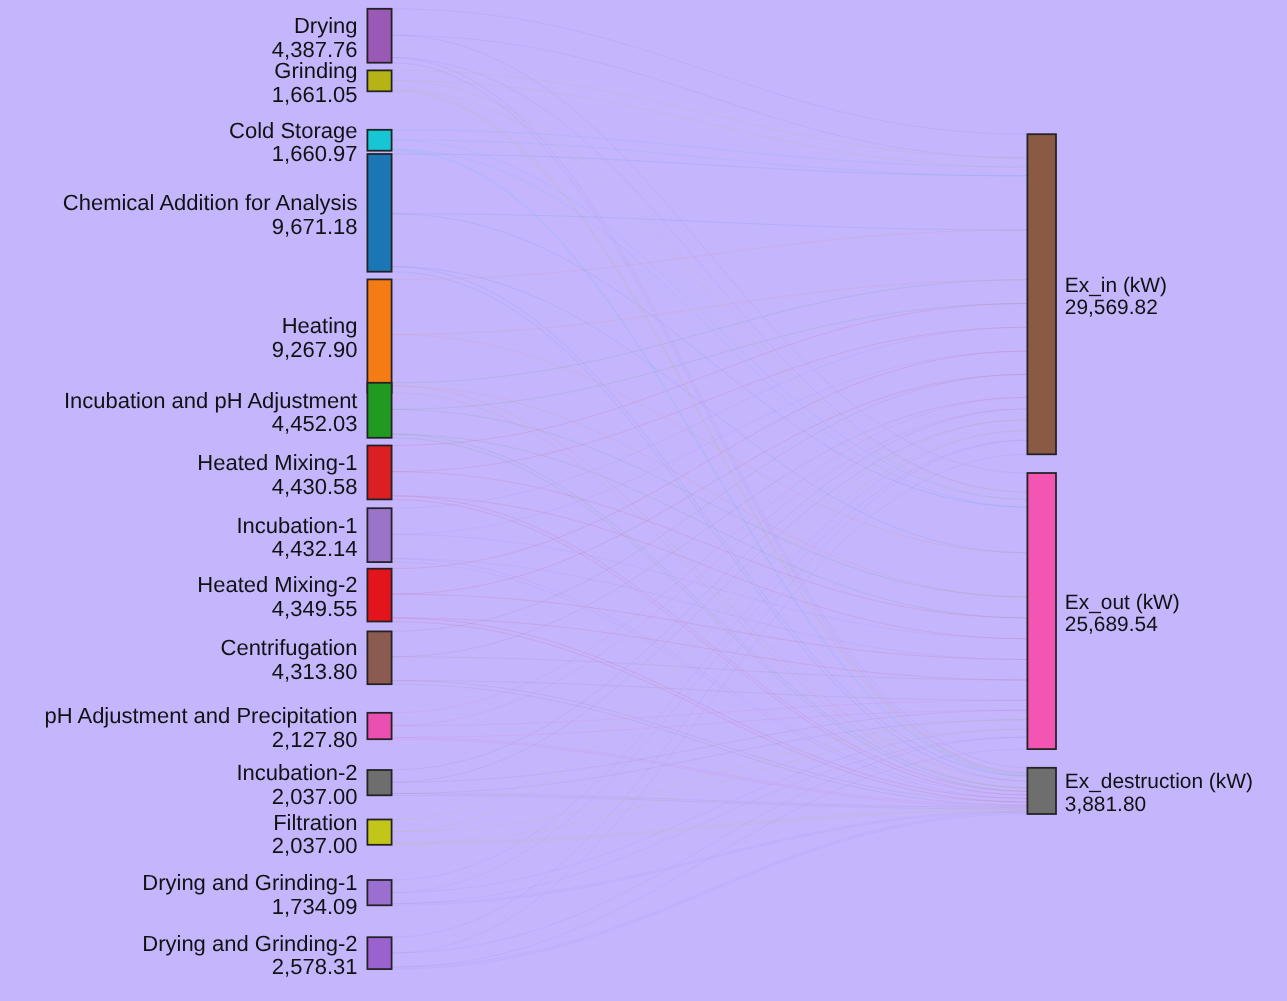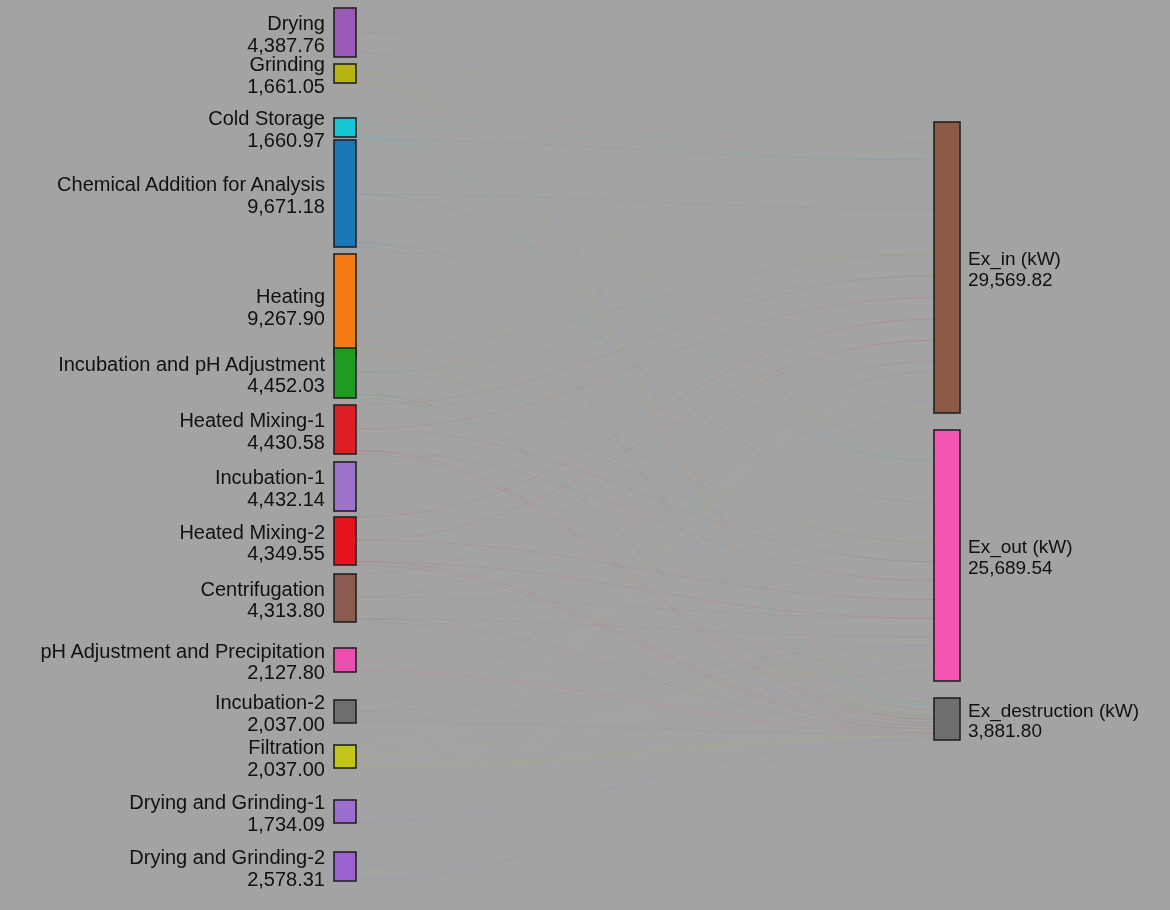--- a/index.html
+++ b/index.html
@@ -1,17 +1,17 @@
 <!DOCTYPE html>
 <html><head>
 <meta charset="utf-8">
 <style>
   html,body{margin:0;padding:0;background:#ffffff;}
   body{width:1170px;height:910px;overflow:hidden;font-family:"Liberation Sans",sans-serif;}
-  #sankey-root{position:relative;width:1170px;height:910px;background:#a3a3a3;}
+  #sankey-root{position:relative;width:1170px;height:910px;background:#c4b5fd;}
   svg#sankey-svg{display:block;width:1170px;height:910px;}
   .node-label{font-family:"Liberation Sans",sans-serif;font-size:20px;fill:#111111;}
   .node-label-right{font-family:"Liberation Sans",sans-serif;font-size:19px;fill:#111111;}
   .node-rect{stroke-width:1.6px;}
   .flow-path{fill:none;}
 </style>
 </head>
 <body>
 
 <div id="sankey-root">

